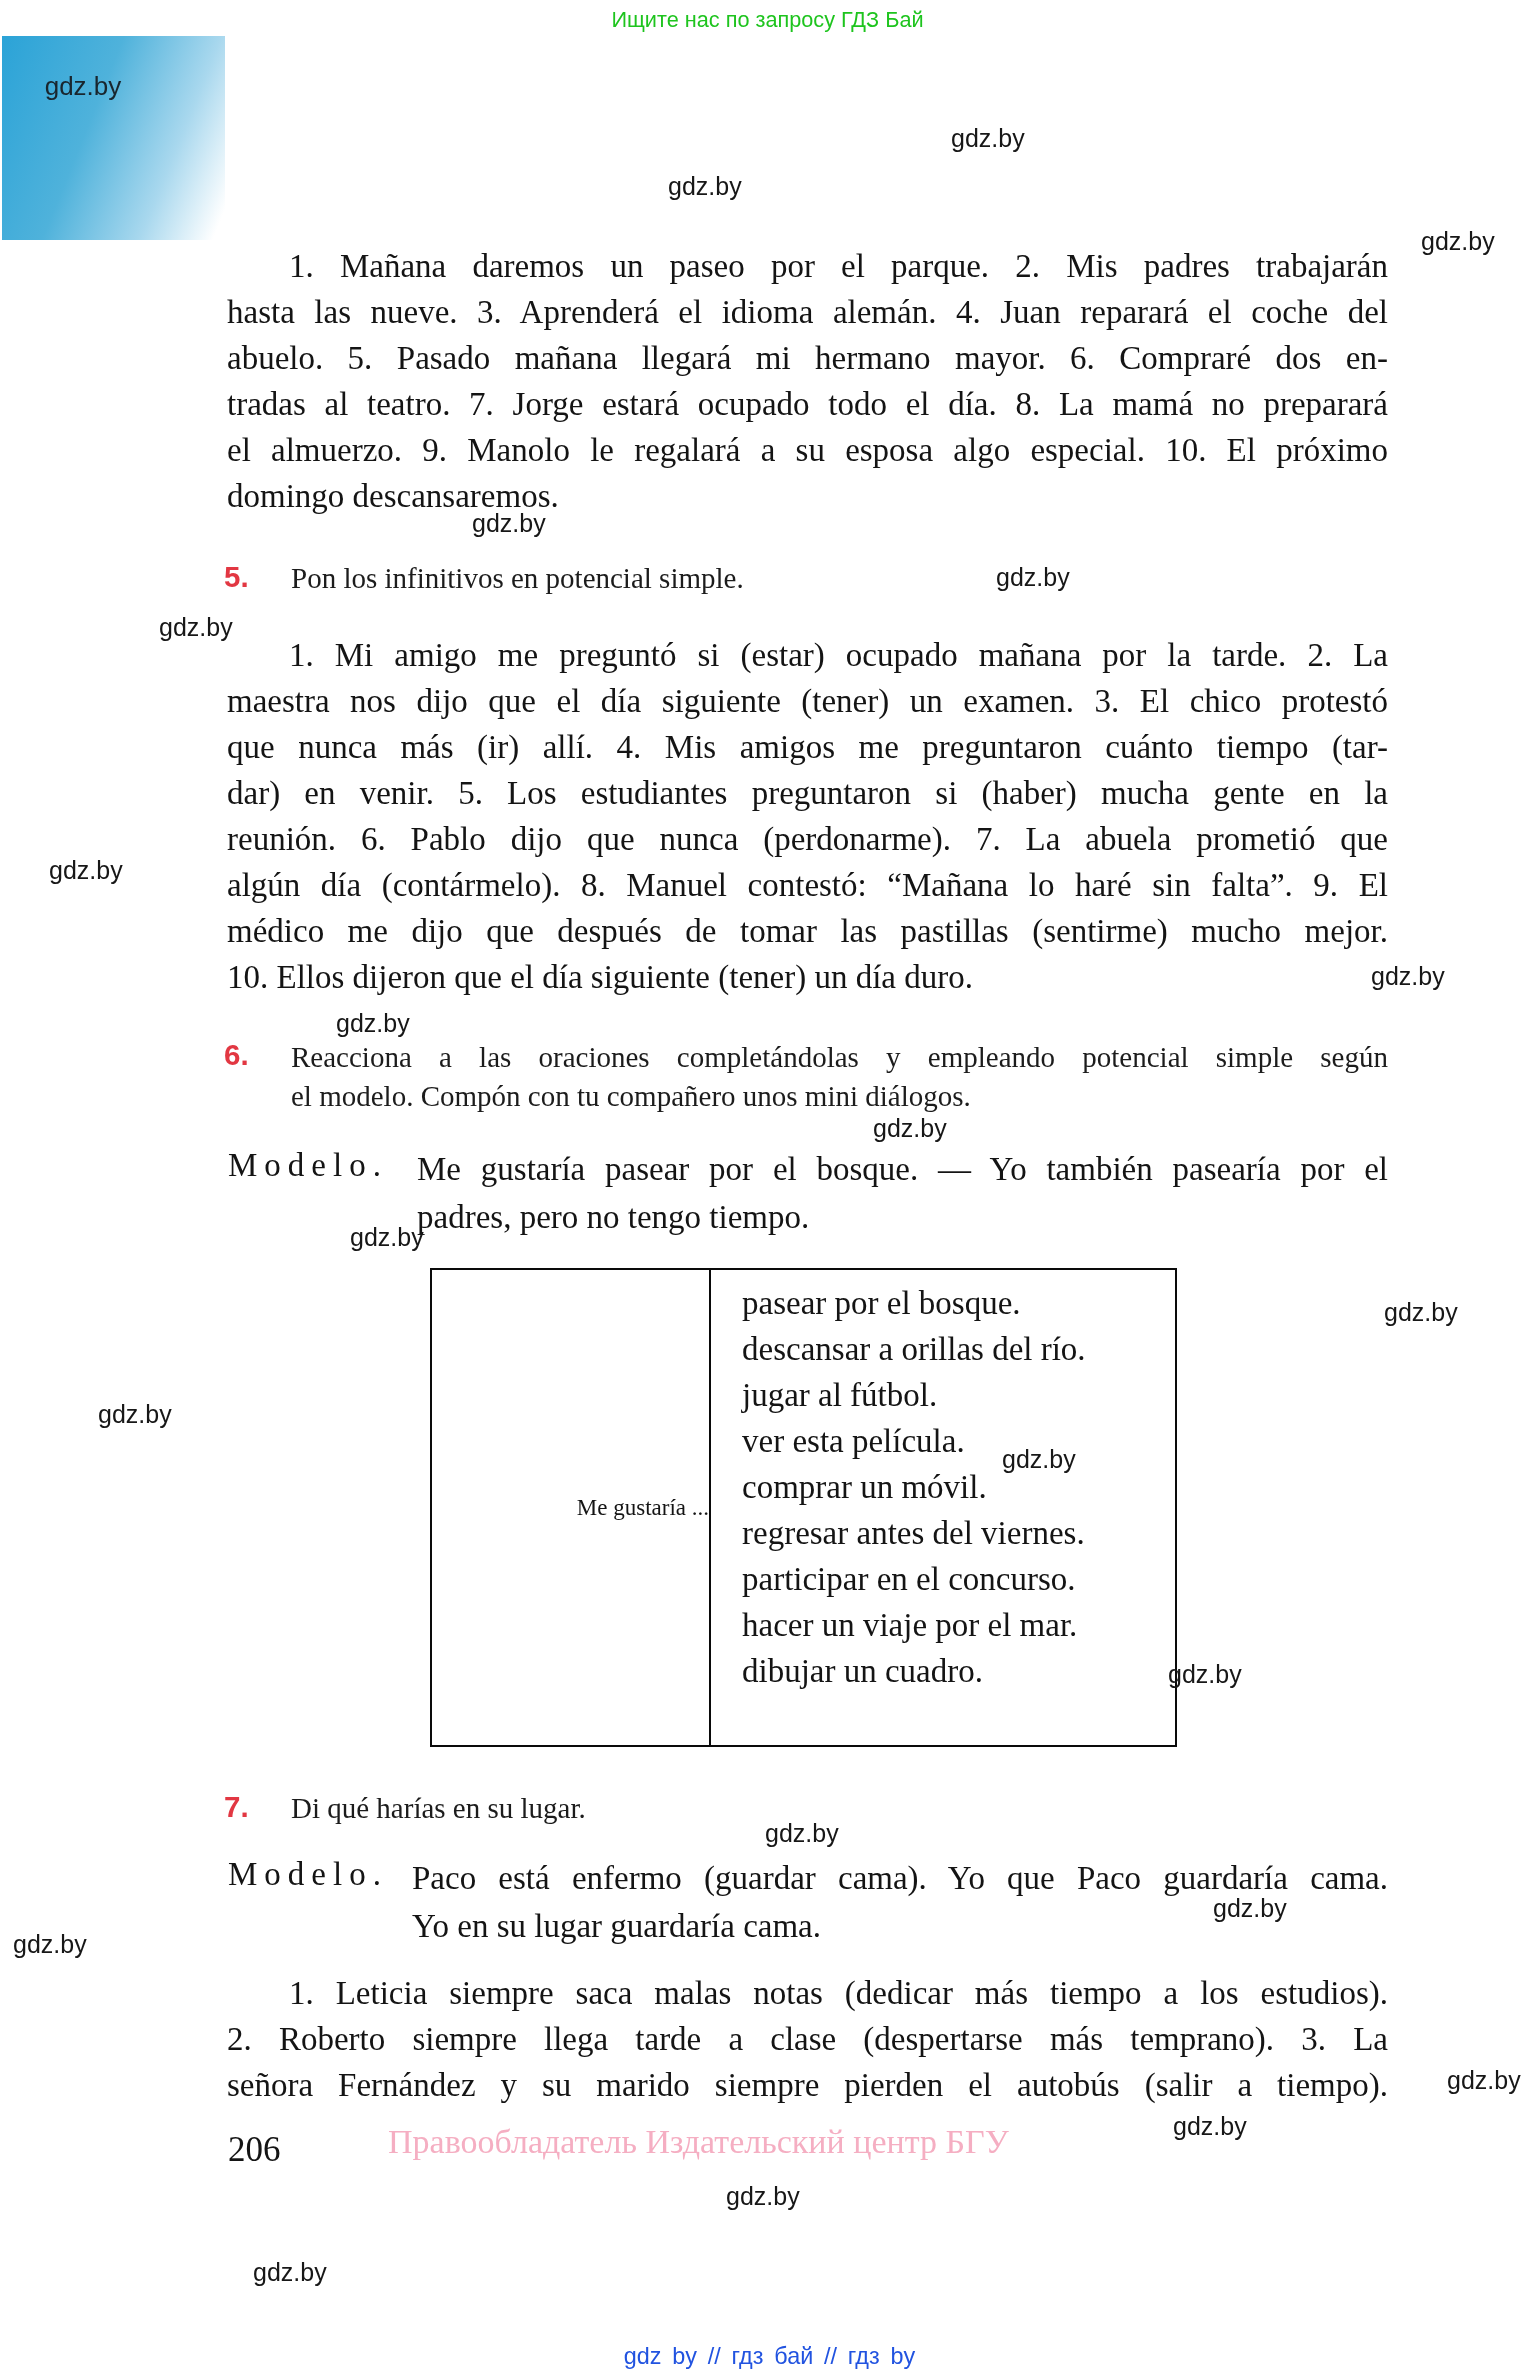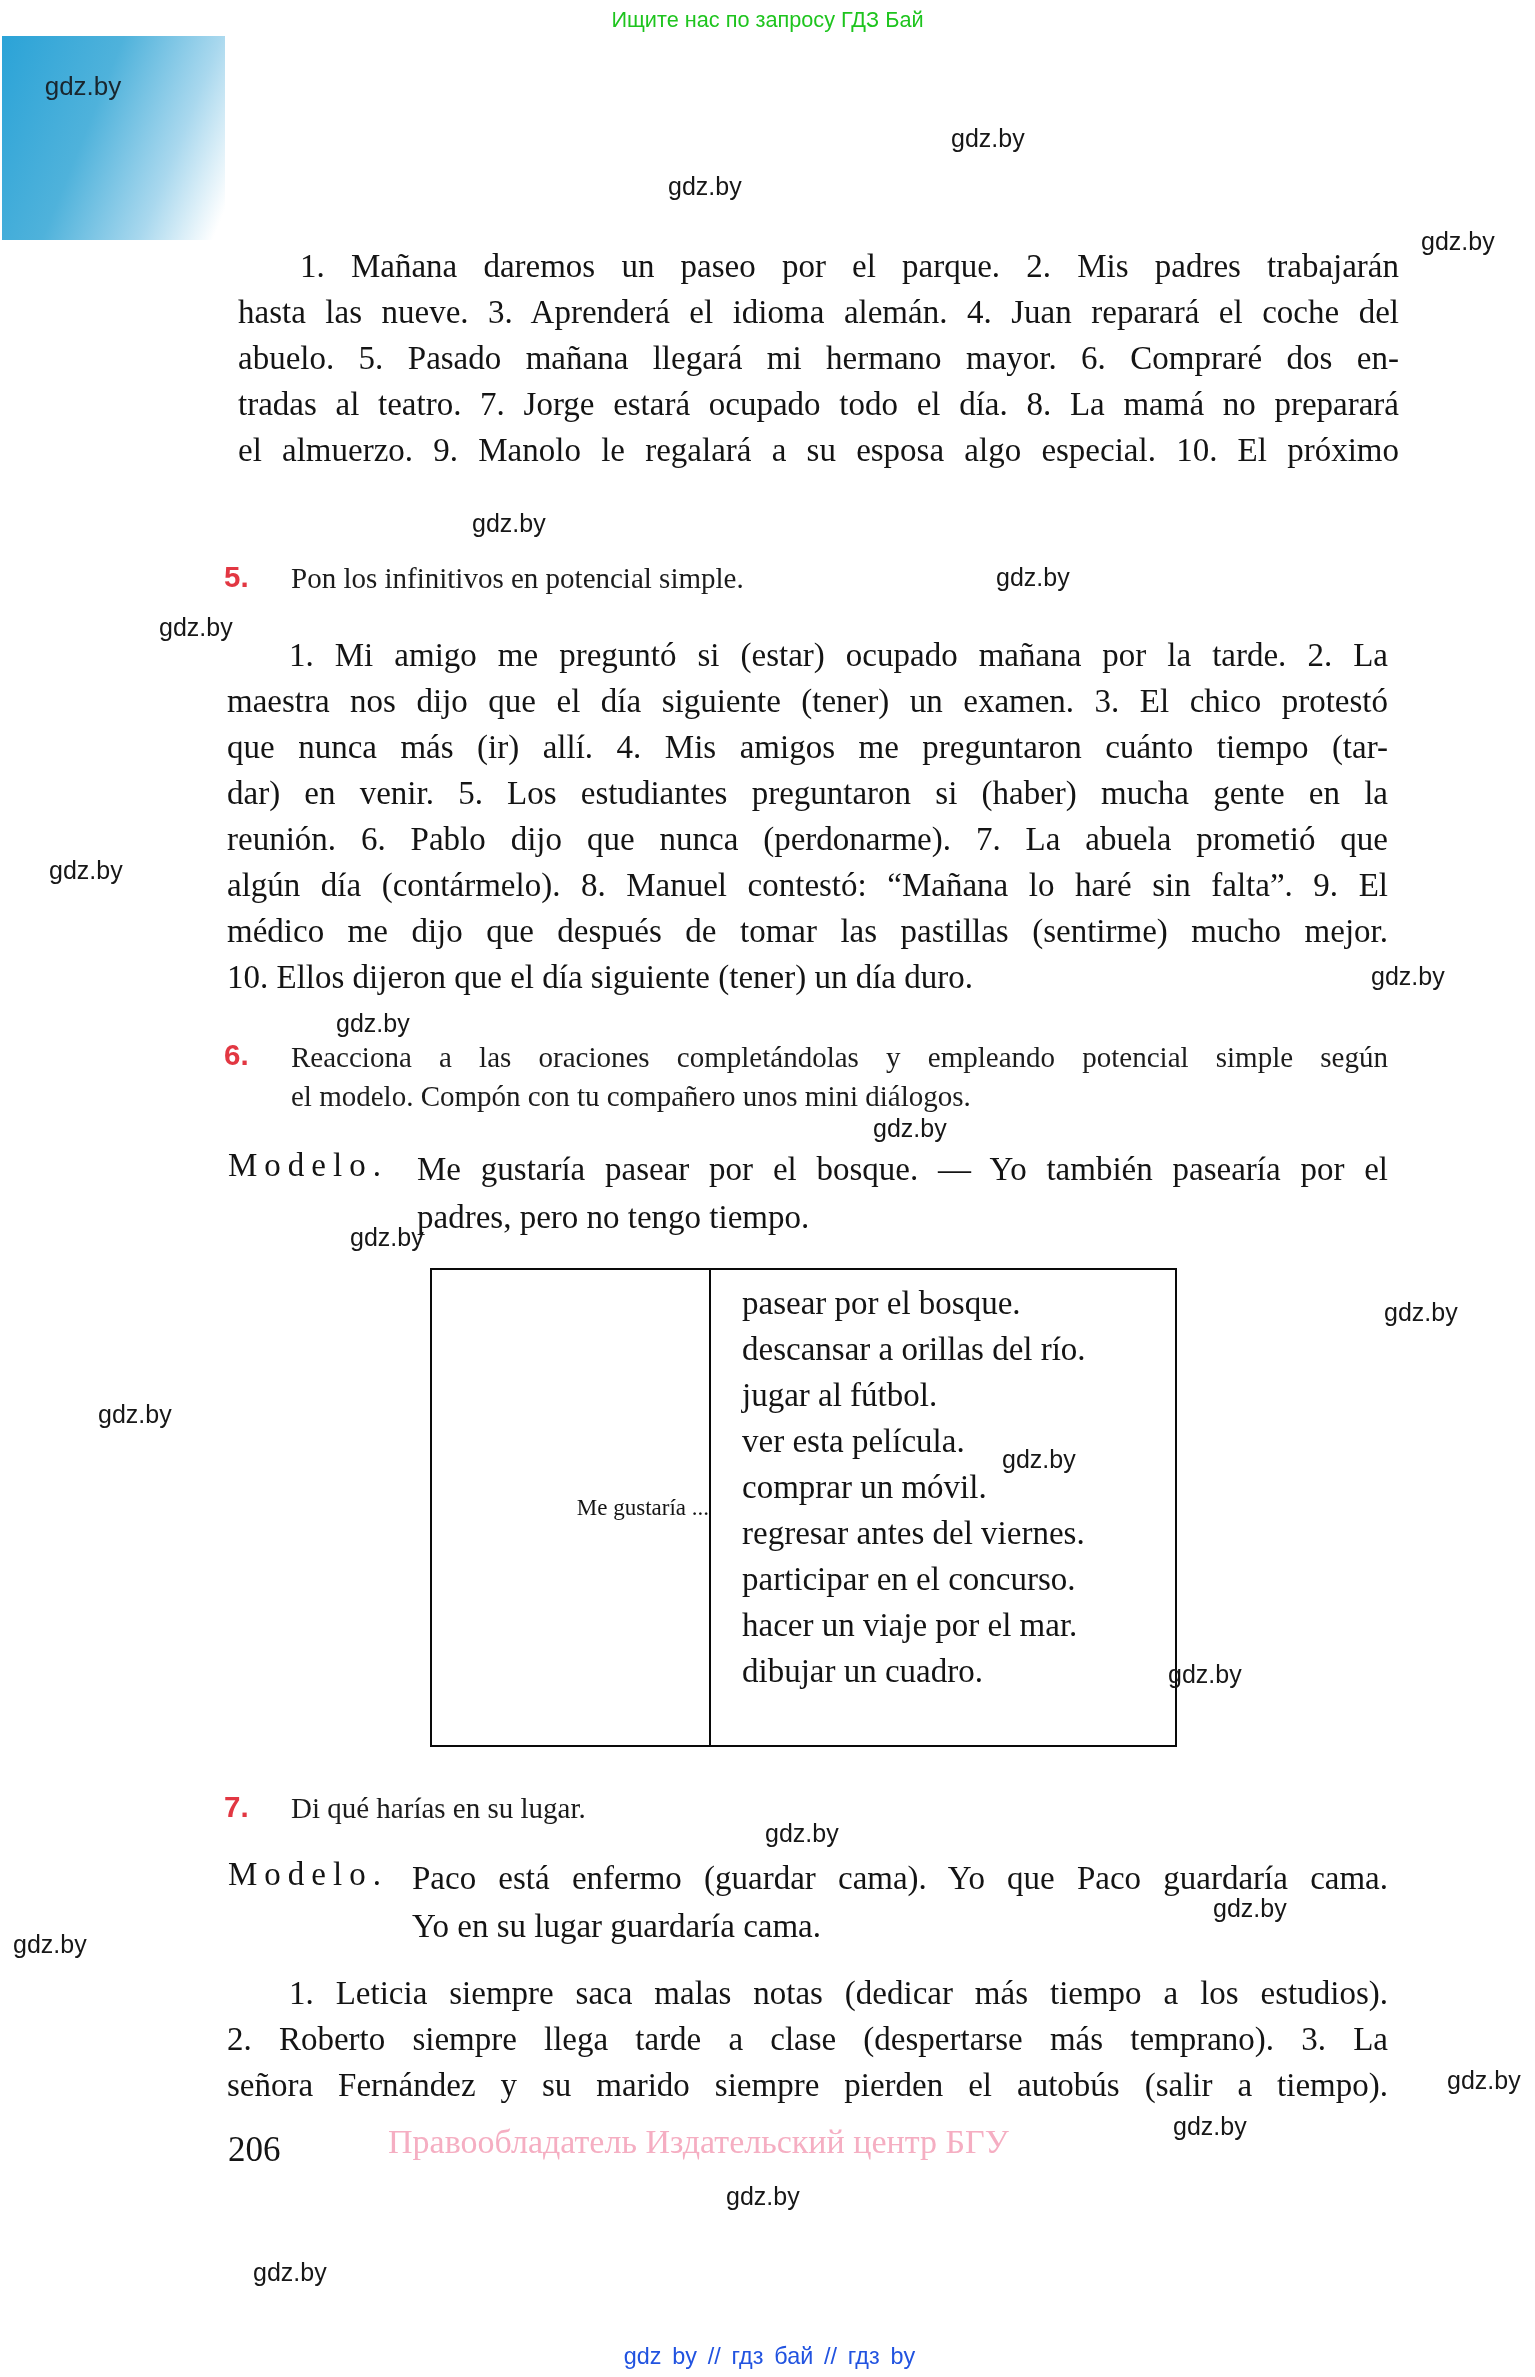--- a/index.html
+++ b/index.html
@@ -75,26 +75,27 @@
   <span class="wm" style="left:98px;top:1400px">gdz.by</span>
   <span class="wm" style="left:1168px;top:1660px">gdz.by</span>
   <span class="wm" style="left:765px;top:1819px">gdz.by</span>
   <span class="wm" style="left:1213px;top:1894px">gdz.by</span>
   <span class="wm" style="left:13px;top:1930px">gdz.by</span>
   <span class="wm" style="left:1447px;top:2066px">gdz.by</span>
   <span class="wm" style="left:1173px;top:2112px">gdz.by</span>
   <span class="wm" style="left:726px;top:2182px">gdz.by</span>
   <span class="wm" style="left:253px;top:2258px">gdz.by</span>
 
-  <div class="para" style="left:238px;top:243px;width:1161px">
+  <div class="para" style="left:227px;top:243px;width:1161px">
     <div class="ln indent">1. Mañana daremos un paseo por el parque. 2. Mis padres trabajarán</div>
     <div class="ln">hasta las nueve. 3. Aprenderá el idioma alemán. 4. Juan reparará el coche del</div>
     <div class="ln">abuelo. 5. Pasado mañana llegará mi hermano mayor. 6. Compraré dos en-</div>
     <div class="ln">tradas al teatro. 7. Jorge estará ocupado todo el día. 8. La mamá no preparará</div>
     <div class="ln">el almuerzo. 9. Manolo le regalará a su esposa algo especial. 10. El próximo</div>
+    <div class="ln lastln">domingo descansaremos.</div>
   </div>
 
   <div class="exnum" style="left:224px;top:560px">5.</div>
   <div class="extitle" style="left:291px;top:562px">Pon los infinitivos en potencial simple.</div>
 
   <div class="para" style="left:227px;top:632px;width:1161px">
     <div class="ln indent">1. Mi amigo me preguntó si (estar) ocupado mañana por la tarde. 2. La</div>
     <div class="ln">maestra nos dijo que el día siguiente (tener) un examen. 3. El chico protestó</div>
     <div class="ln">que nunca más (ir) allí. 4. Mis amigos me preguntaron cuánto tiempo (tar-</div>
     <div class="ln">dar) en venir. 5. Los estudiantes preguntaron si (haber) mucha gente en la</div>

